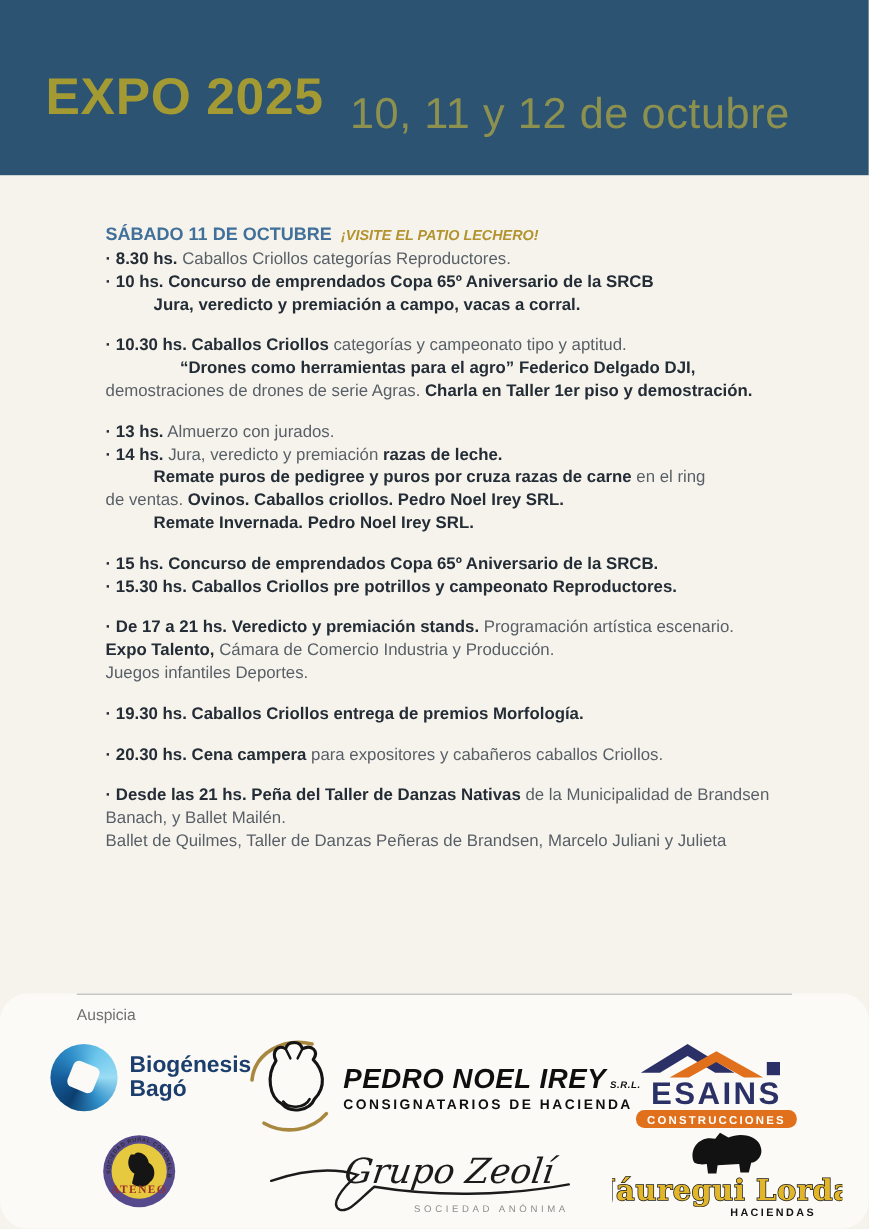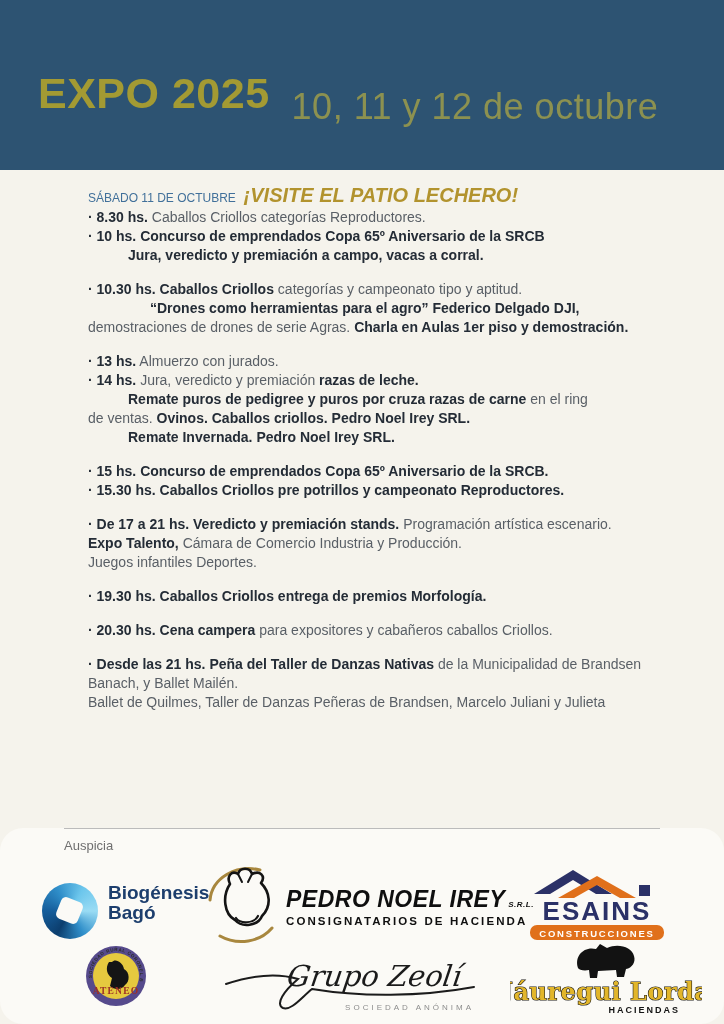--- a/index.html
+++ b/index.html
@@ -6,42 +6,42 @@
     --header-bg:#2d5372; --title-gold:#a39a33; --date-gold:#8c9150;
     --body-bg:#f5f3ec; --footer-bg:#fbfaf6;
     --heading-blue:#41709a; --heading-gold:#b2932e;
     --text-bold:#242c36; --text-reg:#595f66;
   }
   html,body{margin:0;padding:0;}
   body{font-family:"Liberation Sans",sans-serif;background:#e8e8e8;}
   .page{position:relative;width:724px;height:1024px;background:var(--body-bg);overflow:hidden;margin:0 auto;}
 
   
-  .header{position:absolute;left:0;top:0;width:724px;height:170px;background:var(--header-bg);
+  .header{position:absolute;left:0;top:0;width:724px;height:146px;background:var(--header-bg);
     display:flex;align-items:center;box-sizing:border-box;padding:16px 0 0 38px;gap:22px;}
   .header .title{font-size:43px;font-weight:800;color:var(--title-gold);letter-spacing:.5px;white-space:nowrap;}
   .header .dates{font-size:36px;font-weight:400;color:var(--date-gold);letter-spacing:.5px;white-space:nowrap;margin-top:28px;}
 
   
   .schedule{position:absolute;left:88px;top:186px;width:610px;font-size:14px;line-height:19px;}
   .block{margin-bottom:15px;}
   .line{white-space:pre;}
   .seg-bold{font-weight:700;color:var(--text-bold);}
   .seg-reg{font-weight:400;color:var(--text-reg);}
-  .seg-hblue{font-weight:400;color:var(--heading-blue);font-size:12px;}
-  .seg-hgold{font-weight:700;font-style:italic;color:var(--heading-gold);font-size:20px;text-align:center;}
+  .seg-hblue{font-weight:700;color:var(--heading-blue);font-size:15px;}
+  .seg-hgold{font-weight:700;font-style:italic;color:var(--heading-gold);font-size:12px;text-align:center;}
 
   
   .footer{position:absolute;left:0;top:828px;width:724px;height:196px;background:var(--footer-bg);border-radius:23px;}
   .divider{position:absolute;left:64px;top:0;width:596px;border-top:1px solid #bbb;}
   .auspicia{position:absolute;left:64px;top:10px;font-size:13px;color:#6f6f6f;}
 
   .sponsor{position:absolute;}
   
-  .biogenesis{left:42px;top:55px;display:flex;align-items:flex-start;gap:10px;}
+  .biogenesis{left:42px;top:42px;display:flex;align-items:center;gap:10px;}
   .bg-circle{width:56px;height:56px;border-radius:50%;position:relative;
     background:conic-gradient(from 210deg,#0c3e6e,#155d9b,#2f8ec9,#6cc6ec,#9adcf4,#2f8ec9,#0c3e6e);}
   .bg-circle::after{content:"";position:absolute;left:16px;top:16px;width:23px;height:23px;
     background:var(--footer-bg);border-radius:5px;transform:rotate(22deg);}
   .bg-name{font-size:19px;font-weight:700;color:#1c3e6d;line-height:20px;}
 
   
   .pedro{left:286px;top:58px;color:#0f0f0f;}
   .pedro .pn-line1{font-size:23px;font-weight:800;font-style:italic;letter-spacing:.5px;white-space:nowrap;}
   .pedro .pn-srl{font-size:8px;font-weight:700;font-style:italic;margin-left:3px;text-align:right;}
@@ -66,21 +66,21 @@
   <div class="schedule">
       <div class="block">
         <div class="line"><span class="seg-hblue">SÁBADO 11 DE OCTUBRE</span><span class="seg-reg">  </span><span class="seg-hgold">¡VISITE EL PATIO LECHERO!</span></div>
         <div class="line"><span class="seg-bold">· 8.30 hs.</span><span class="seg-reg"> Caballos Criollos categorías Reproductores.</span></div>
         <div class="line"><span class="seg-bold">· 10 hs. Concurso de emprendados Copa 65º Aniversario de la SRCB</span></div>
         <div class="line" style="padding-left: 40px;"><span class="seg-bold">Jura, veredicto y premiación a campo, vacas a corral.</span></div>
       </div>
       <div class="block">
         <div class="line"><span class="seg-bold">· 10.30 hs. Caballos Criollos</span><span class="seg-reg"> categorías y campeonato tipo y aptitud.</span></div>
         <div class="line" style="padding-left: 62px;"><span class="seg-bold">“Drones como herramientas para el agro” Federico Delgado DJI,</span></div>
-        <div class="line"><span class="seg-reg">demostraciones de drones de serie Agras. </span><span class="seg-bold">Charla en Aulas 1er piso y demostración.</span></div>
+        <div class="line"><span class="seg-reg">demostraciones de drones de serie Agras. </span><span class="seg-bold">Charla en Taller 1er piso y demostración.</span></div>
       </div>
       <div class="block">
         <div class="line"><span class="seg-bold">· 13 hs.</span><span class="seg-reg"> Almuerzo con jurados.</span></div>
         <div class="line"><span class="seg-bold">· 14 hs.</span><span class="seg-reg"> Jura, veredicto y premiación </span><span class="seg-bold">razas de leche.</span></div>
         <div class="line" style="padding-left: 40px;"><span class="seg-bold">Remate puros de pedigree y puros por cruza razas de carne</span><span class="seg-reg"> en el ring</span></div>
         <div class="line"><span class="seg-reg">de ventas. </span><span class="seg-bold">Ovinos. Caballos criollos. Pedro Noel Irey SRL.</span></div>
         <div class="line" style="padding-left: 40px;"><span class="seg-bold">Remate Invernada. Pedro Noel Irey SRL.</span></div>
       </div>
       <div class="block">
         <div class="line"><span class="seg-bold">· 15 hs. Concurso de emprendados Copa 65º Aniversario de la SRCB.</span></div>

